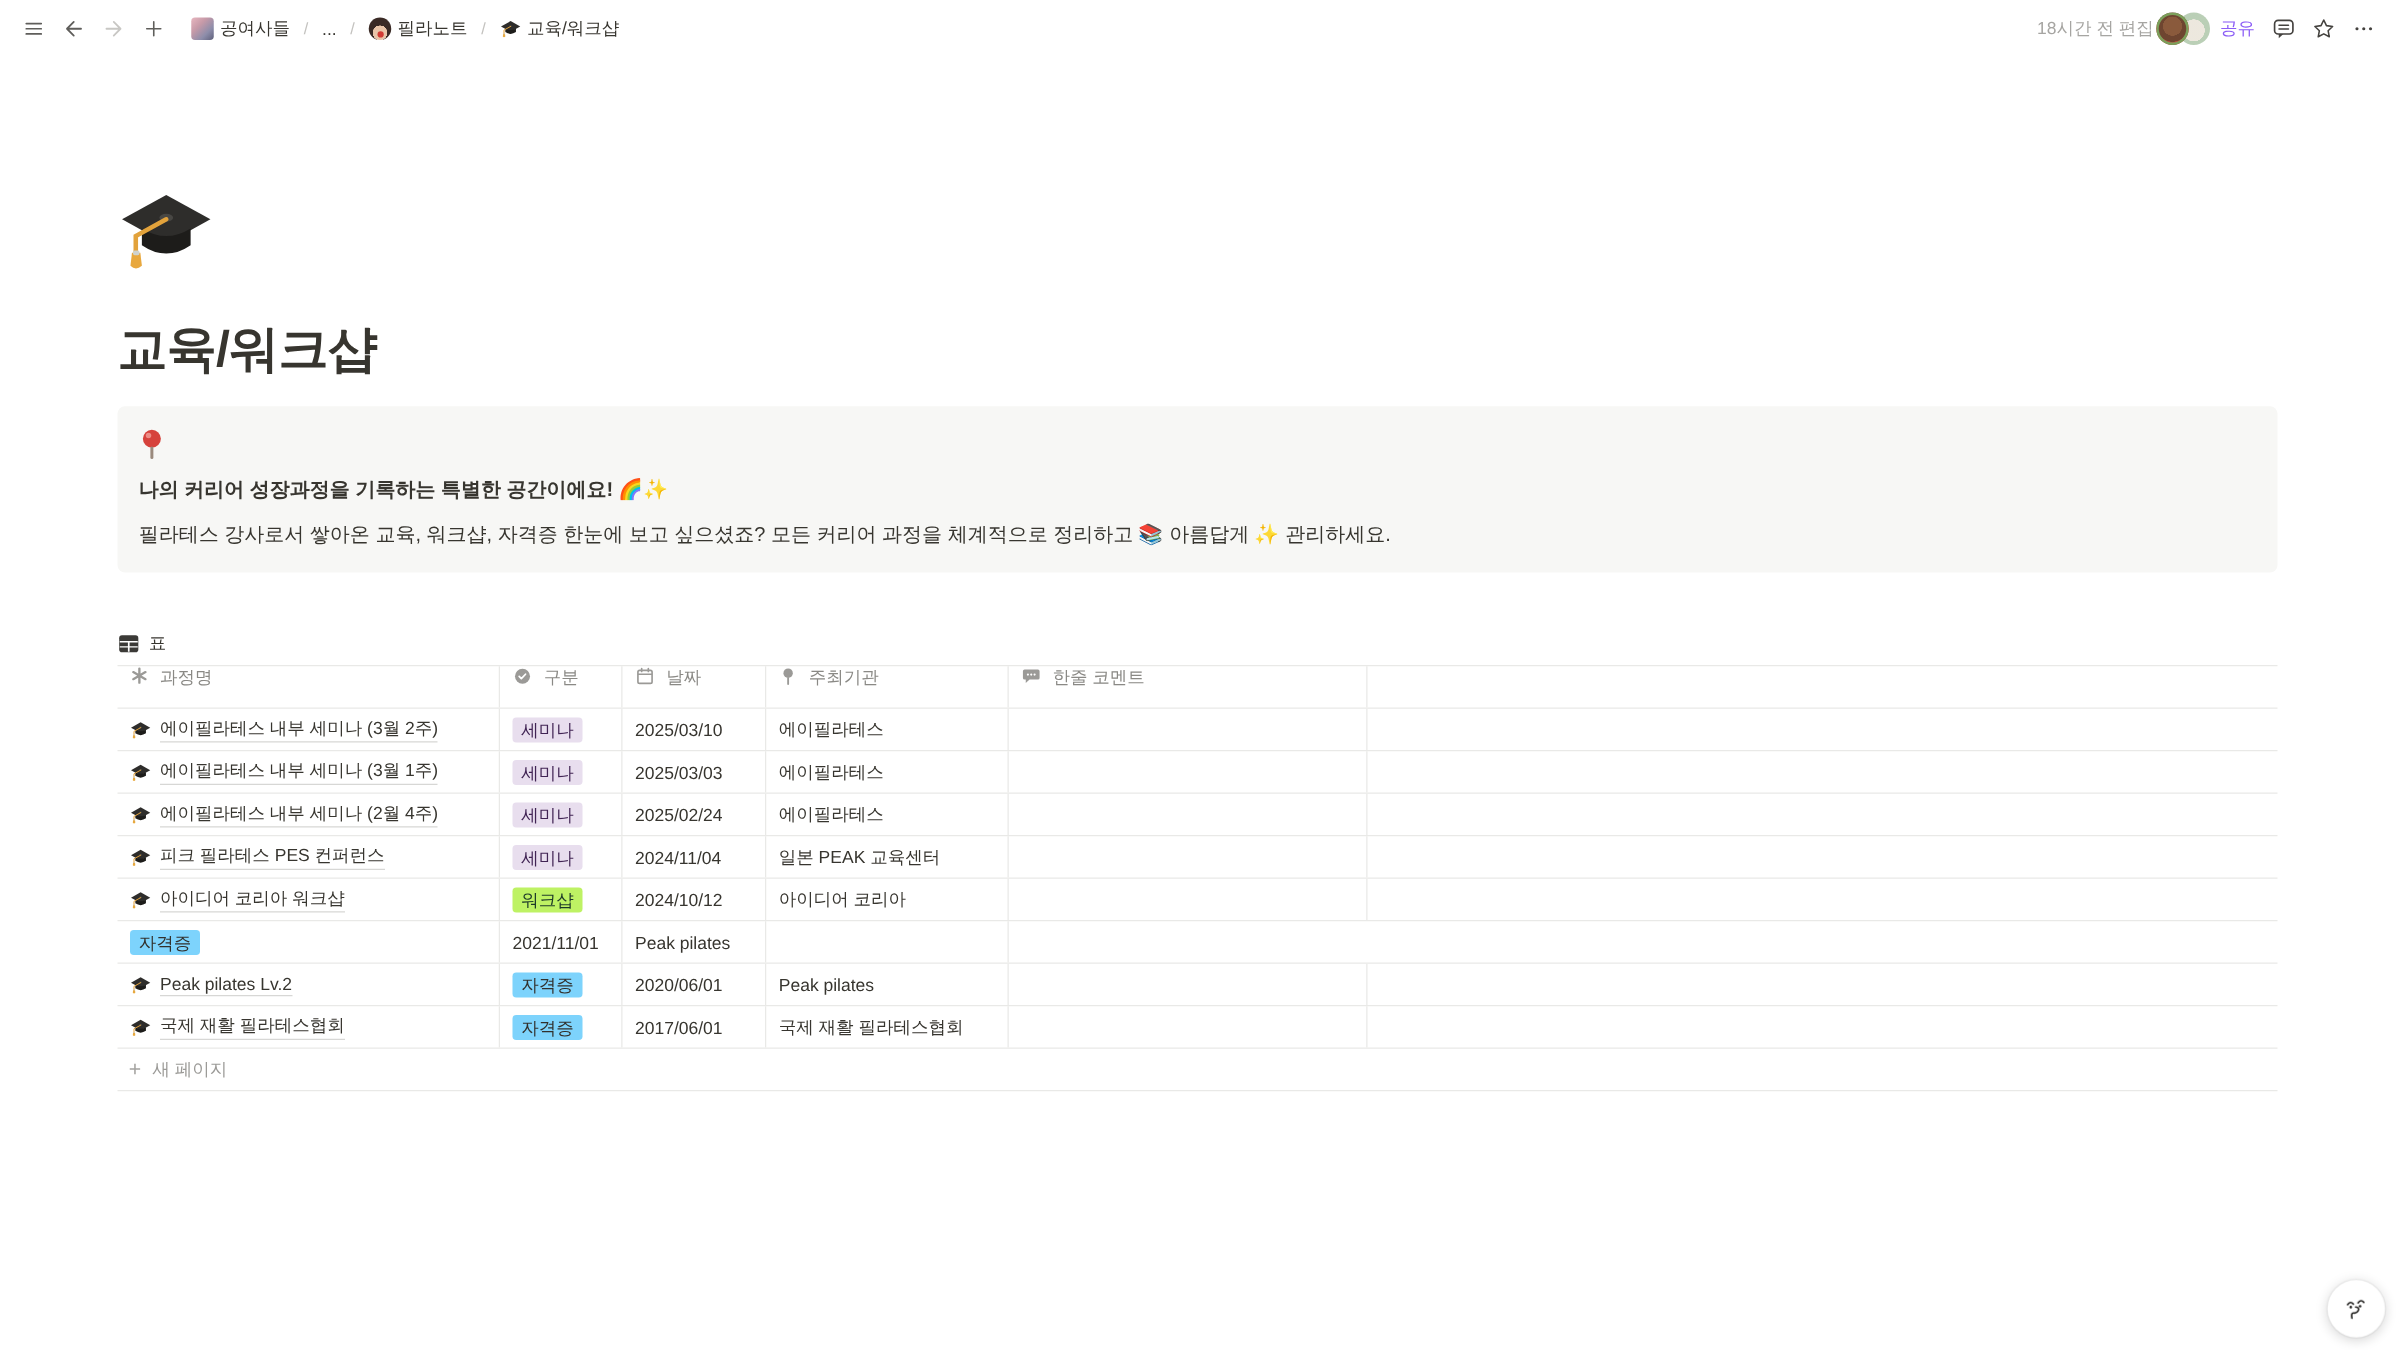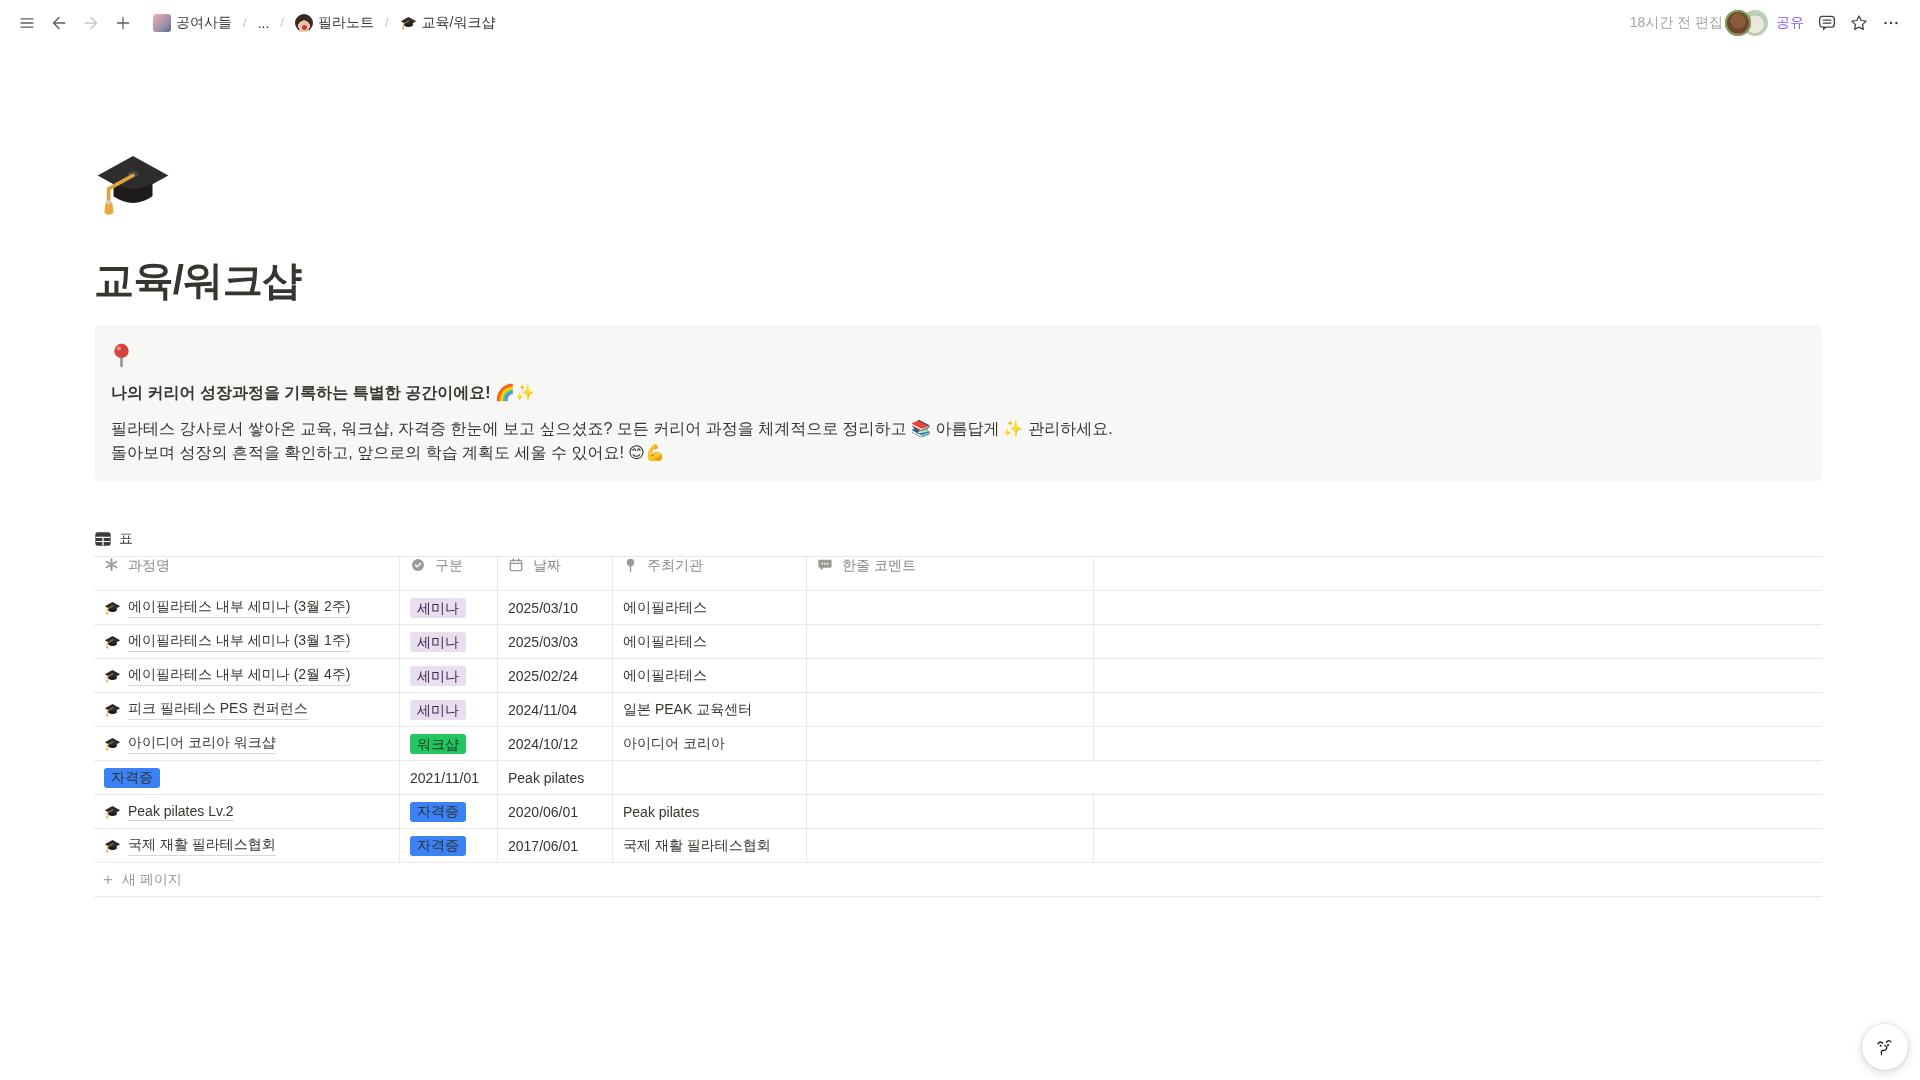--- a/index.html
+++ b/index.html
@@ -68,22 +68,22 @@
   }
   .thead { height:34px; border-bottom:1px solid #E9E9E7; color:#8A8985; font-size:14px; }
   .th { display:flex; align-items:flex-start; gap:9px; padding:0 10px; border-right:1px solid #E9E9E7; cursor:pointer; overflow:hidden; white-space:nowrap; }
   .th.filler, .td.filler { border-right:none; }
   .trow { height:34px; border-bottom:1px solid #E9E9E7; font-size:14px; }
   .td { display:flex; align-items:center; padding:0 10px; border-right:1px solid #E9E9E7; overflow:hidden; white-space:nowrap; }
   .td.name-cell { gap:7px; font-weight:500; cursor:pointer; }
   .name-label { border-bottom:1px solid rgba(55,53,47,0.2); padding-bottom:1px; }
   .tag { font-size:14px; line-height:20px; padding:0 7px; border-radius:3px; white-space:nowrap; }
   .tag.purple { background:#E8DEEE; color:#412454; }
-  .tag.green  { background:#22c55e; color:#1C3829; }
-  .tag.gray   { background:#3b82f6; color:#32302C;font-family:Liberation Serif, serif; }
+  .tag.green  { background:#bef264; color:#1C3829; }
+  .tag.gray   { background:#7dd3fc; color:#32302C; }
 
   .new-page-row { height:34px; display:flex; align-items:center; gap:9px;
     color:#9B9A97; font-size:14px; padding:0 9px; border-bottom:1px solid #E9E9E7; cursor:pointer; }
   .plus-small { font-size:17px; line-height:1; color:#A5A4A1; }
 
   
   .ai-fab {
     position:fixed; right:12px; bottom:10px; width:46px; height:46px; border-radius:50%;
     background:#ffffff; box-shadow:0 2px 10px rgba(0,0,0,.18), 0 0 0 1px rgba(0,0,0,.05);
     display:flex; align-items:center; justify-content:center; cursor:pointer;
@@ -208,21 +208,20 @@
 
   <h1 class="page-title">교육/워크샵</h1>
 
   <div class="callout">
     <svg class="callout-icon" viewBox="0 0 21 25">
         <use href="#def-pin"></use>
       </svg>
     <div class="callout-text">
       <div class="callout-heading">나의 커리어 성장과정을 기록하는 특별한 공간이에요! 🌈✨</div>
       <div class="callout-body">필라테스 강사로서 쌓아온 교육, 워크샵, 자격증 한눈에 보고 싶으셨죠? 모든 커리어 과정을 체계적으로 정리하고 📚 아름답게 ✨ 관리하세요.</div>
-      <div class="callout-body">돌아보며 성장의 흔적을 확인하고, 앞으로의 학습 계획도 세울 수 있어요! 😊💪</div>
     </div>
   </div>
 
   <div class="collection">
 
     <div class="view-tab">
       <span>
         <svg width="18" height="18" viewBox="0 0 20 20">
           <rect x="1.5" y="2.5" width="17" height="15" rx="2.5" fill="#3b3a37"></rect>
           <path d="M2 8.2h16M10 8.2v9" stroke="#ffffff" stroke-width="1.5"></path>

